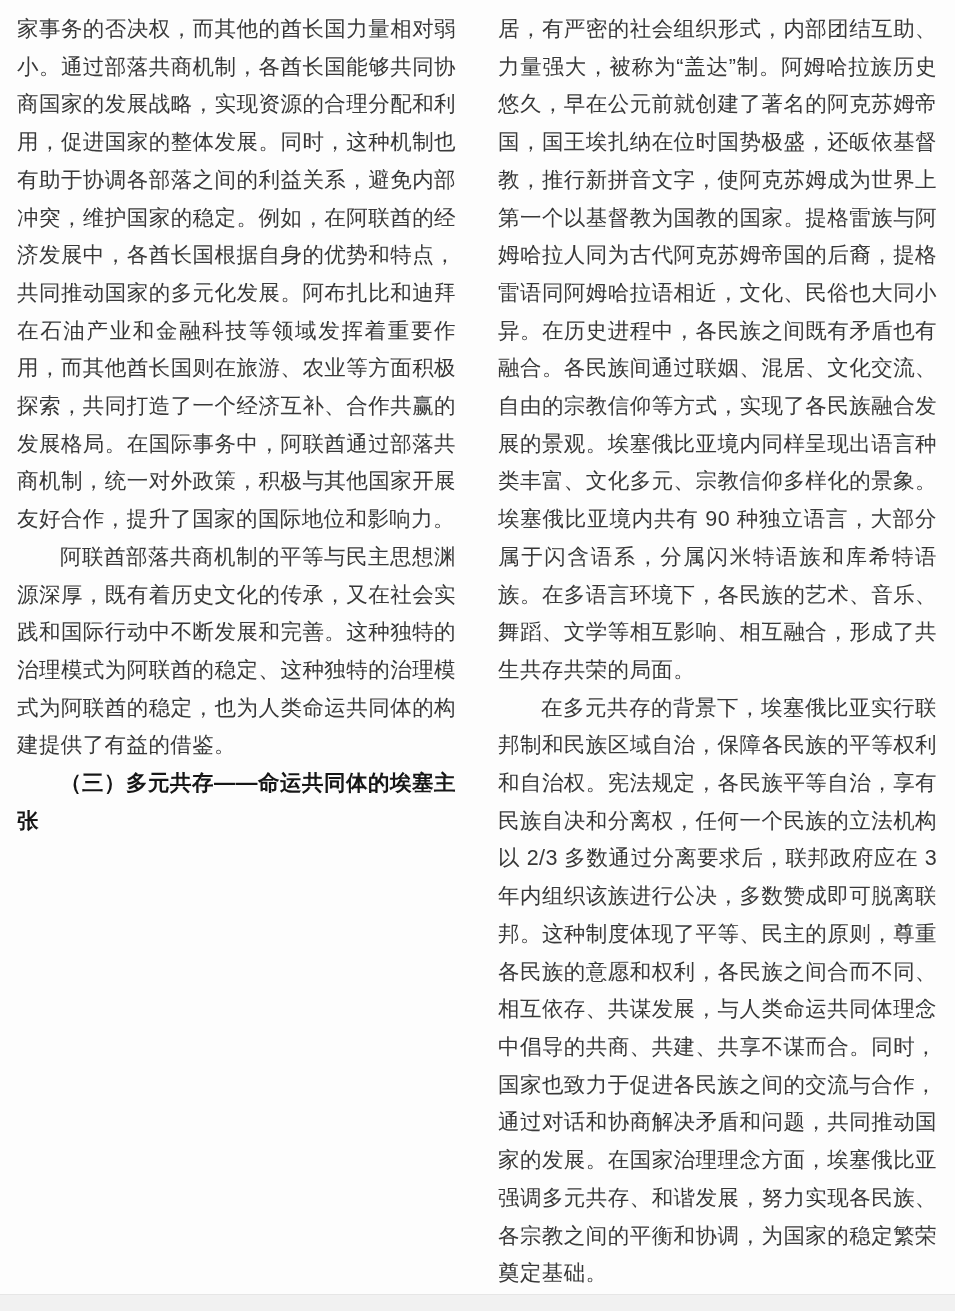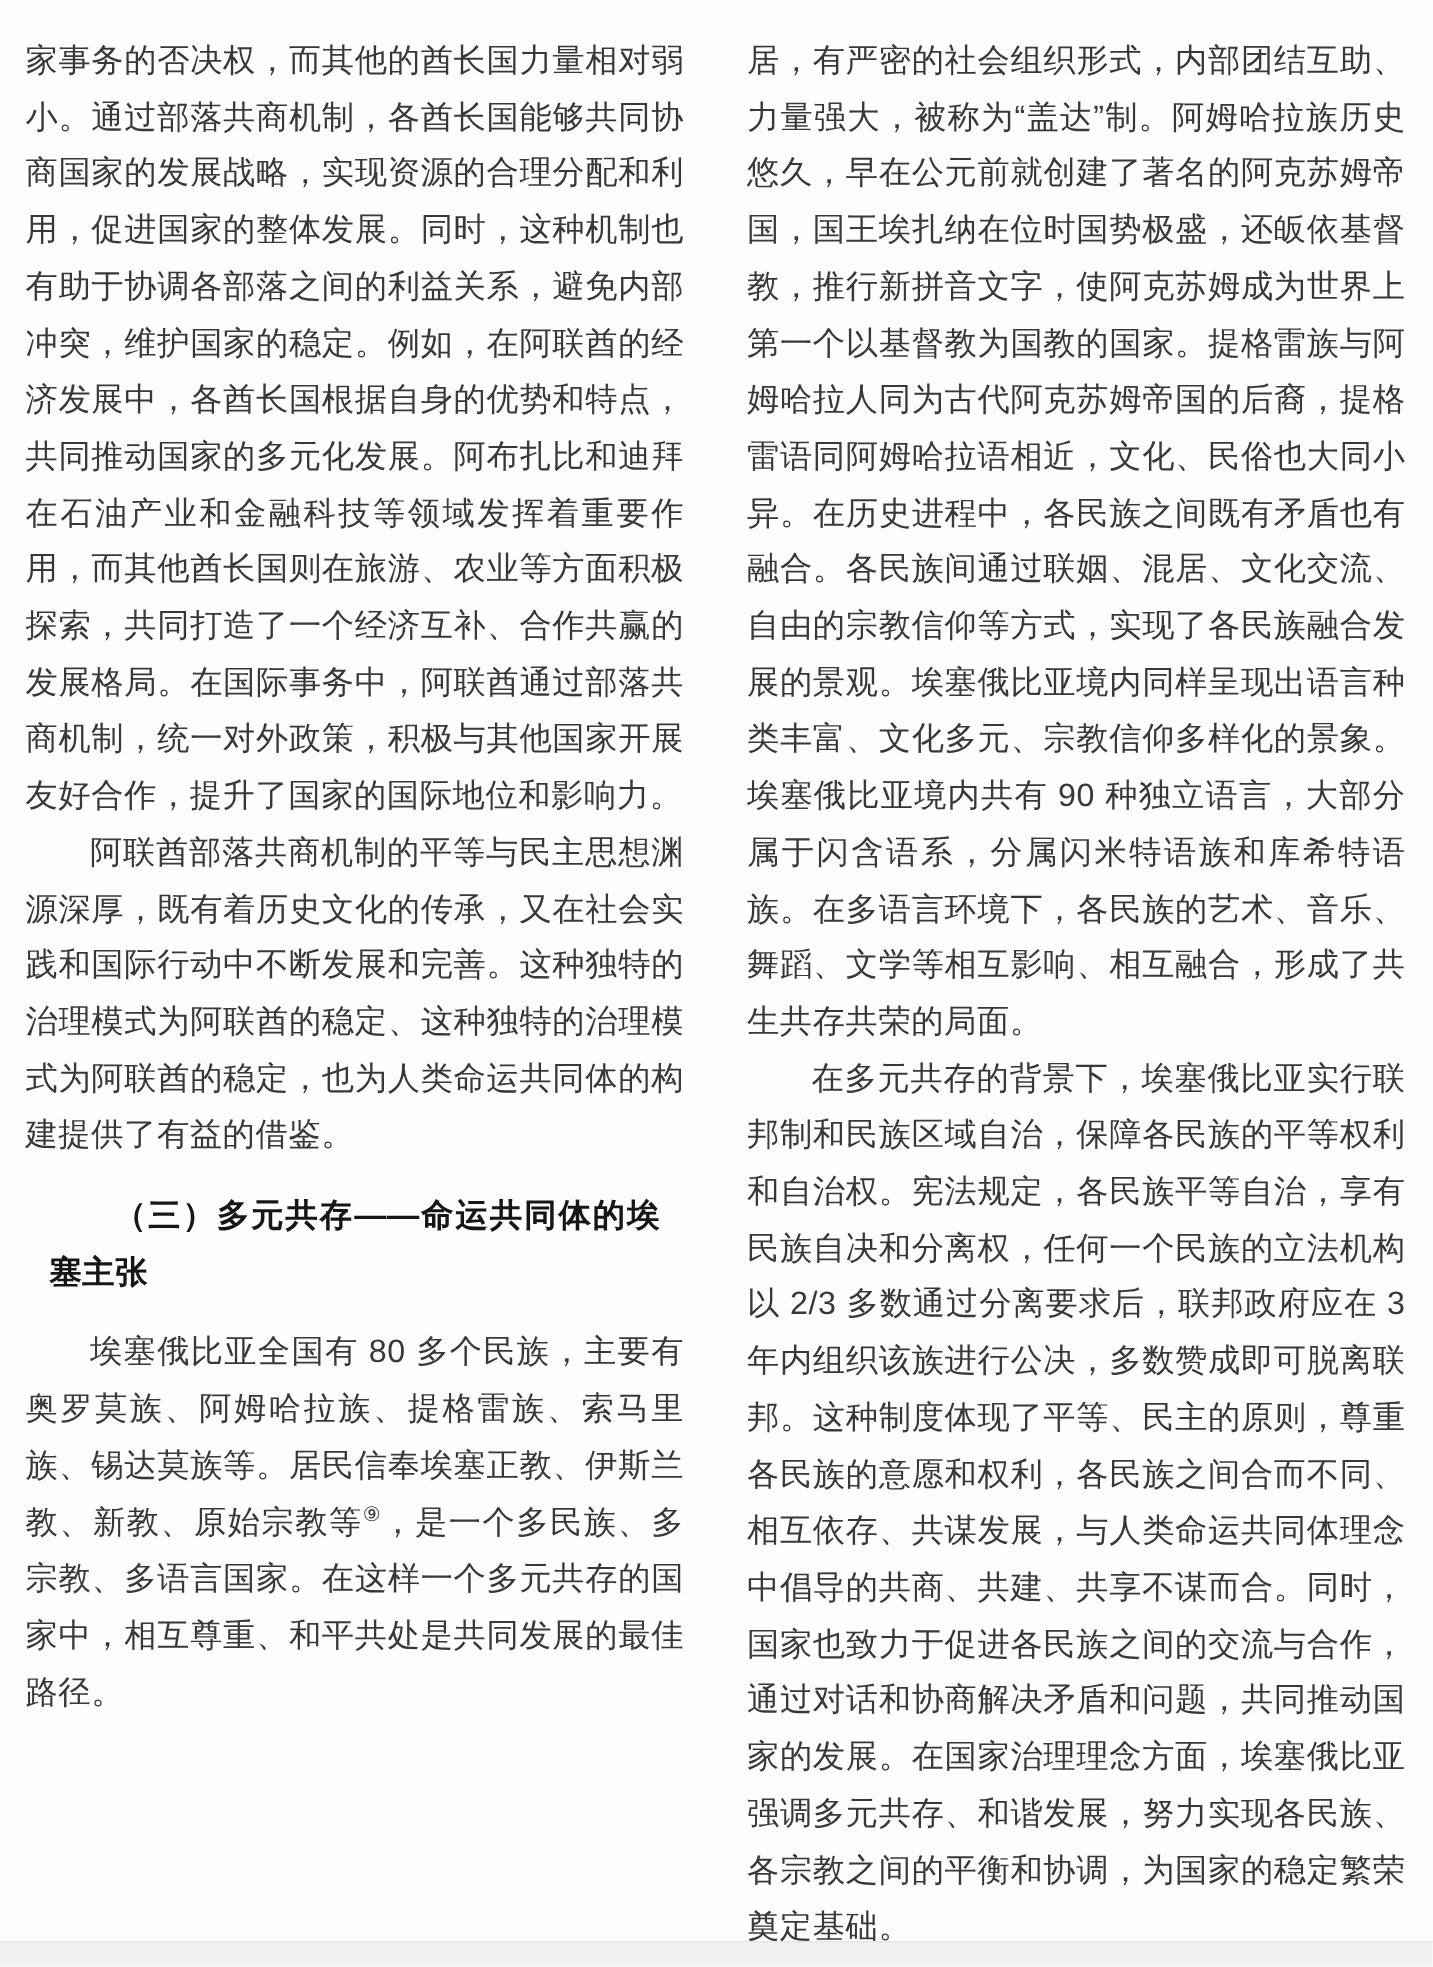--- a/index.html
+++ b/index.html
@@ -11,21 +11,21 @@
     height: 1311px;
     background: #fdfdfd;
     overflow: hidden;
     position: relative;
     font-family: "Liberation Sans", "DejaVu Sans", sans-serif;
   }
   .page {
     box-sizing: border-box;
     width: 955px;
     height: 1294px;
-    padding: 22px 18px 0 17px;
+    padding: 11px 18px 0 17px;
     display: flex;
     gap: 42px;
     overflow: hidden;
   }
   .column {
     width: 439px;
     flex: 0 0 439px;
     font-size: 21.5px;
     line-height: 37.7px;
     color: #383838;
@@ -33,21 +33,21 @@
     letter-spacing: 0.4px;
   }
   .column p {
     margin: 0;
     text-indent: 2em;
   }
   .column p.continued {
     text-indent: 0;
   }
   .section-heading {
-    margin: 16px;
+    margin: 0;
     text-indent: 2em;
     font-size: 21.5px;
     line-height: 37.7px;
     font-weight: bold;
     color: #161616;
   }
   .footnote-sup {
     font-size: 0.62em;
     vertical-align: super;
     line-height: 0;
@@ -65,21 +65,20 @@
 </style>
 </head>
 <body>
 
 <div class="page">
 
   <div class="column">
     <p class="continued">家事务的否决权，而其他的酋长国力量相对弱小。通过部落共商机制，各酋长国能够共同协商国家的发展战略，实现资源的合理分配和利用，促进国家的整体发展。同时，这种机制也有助于协调各部落之间的利益关系，避免内部冲突，维护国家的稳定。例如，在阿联酋的经济发展中，各酋长国根据自身的优势和特点，共同推动国家的多元化发展。阿布扎比和迪拜在石油产业和金融科技等领域发挥着重要作用，而其他酋长国则在旅游、农业等方面积极探索，共同打造了一个经济互补、合作共赢的发展格局。在国际事务中，阿联酋通过部落共商机制，统一对外政策，积极与其他国家开展友好合作，提升了国家的国际地位和影响力。</p>
     <p>阿联酋部落共商机制的平等与民主思想渊源深厚，既有着历史文化的传承，又在社会实践和国际行动中不断发展和完善。这种独特的治理模式为阿联酋的稳定、这种独特的治理模式为阿联酋的稳定，也为人类命运共同体的构建提供了有益的借鉴。</p>
     <h3 class="section-heading">（三）多元共存——命运共同体的埃塞主张</h3>
-    <p><span>埃塞俄比亚全国有 80 多个民族，主要有奥罗莫族、阿姆哈拉族、提格雷族、索马里族、锡达莫族等。居民信奉埃塞正教、伊斯兰教、新教、原始宗教等</span><span class="footnote-sup">⑨</span><span>，是一个多民族、多宗教、多语言国家。在这样一个多元共存的国家中，相互尊重、和平共处是共同发展的最佳路径。</span></p>
   </div>
 
   <div class="column">
     <p class="continued">居，有严密的社会组织形式，内部团结互助、力量强大，被称为“盖达”制。阿姆哈拉族历史悠久，早在公元前就创建了著名的阿克苏姆帝国，国王埃扎纳在位时国势极盛，还皈依基督教，推行新拼音文字，使阿克苏姆成为世界上第一个以基督教为国教的国家。提格雷族与阿姆哈拉人同为古代阿克苏姆帝国的后裔，提格雷语同阿姆哈拉语相近，文化、民俗也大同小异。在历史进程中，各民族之间既有矛盾也有融合。各民族间通过联姻、混居、文化交流、自由的宗教信仰等方式，实现了各民族融合发展的景观。埃塞俄比亚境内同样呈现出语言种类丰富、文化多元、宗教信仰多样化的景象。埃塞俄比亚境内共有 90 种独立语言，大部分属于闪含语系，分属闪米特语族和库希特语族。在多语言环境下，各民族的艺术、音乐、舞蹈、文学等相互影响、相互融合，形成了共生共存共荣的局面。</p>
     <p>在多元共存的背景下，埃塞俄比亚实行联邦制和民族区域自治，保障各民族的平等权利和自治权。宪法规定，各民族平等自治，享有民族自决和分离权，任何一个民族的立法机构以 2/3 多数通过分离要求后，联邦政府应在 3 年内组织该族进行公决，多数赞成即可脱离联邦。这种制度体现了平等、民主的原则，尊重各民族的意愿和权利，各民族之间合而不同、相互依存、共谋发展，与人类命运共同体理念中倡导的共商、共建、共享不谋而合。同时，国家也致力于促进各民族之间的交流与合作，通过对话和协商解决矛盾和问题，共同推动国家的发展。在国家治理理念方面，埃塞俄比亚强调多元共存、和谐发展，努力实现各民族、各宗教之间的平衡和协调，为国家的稳定繁荣奠定基础。</p>
   </div>
 
 </div>
 
 <div class="footer-strip"></div>

